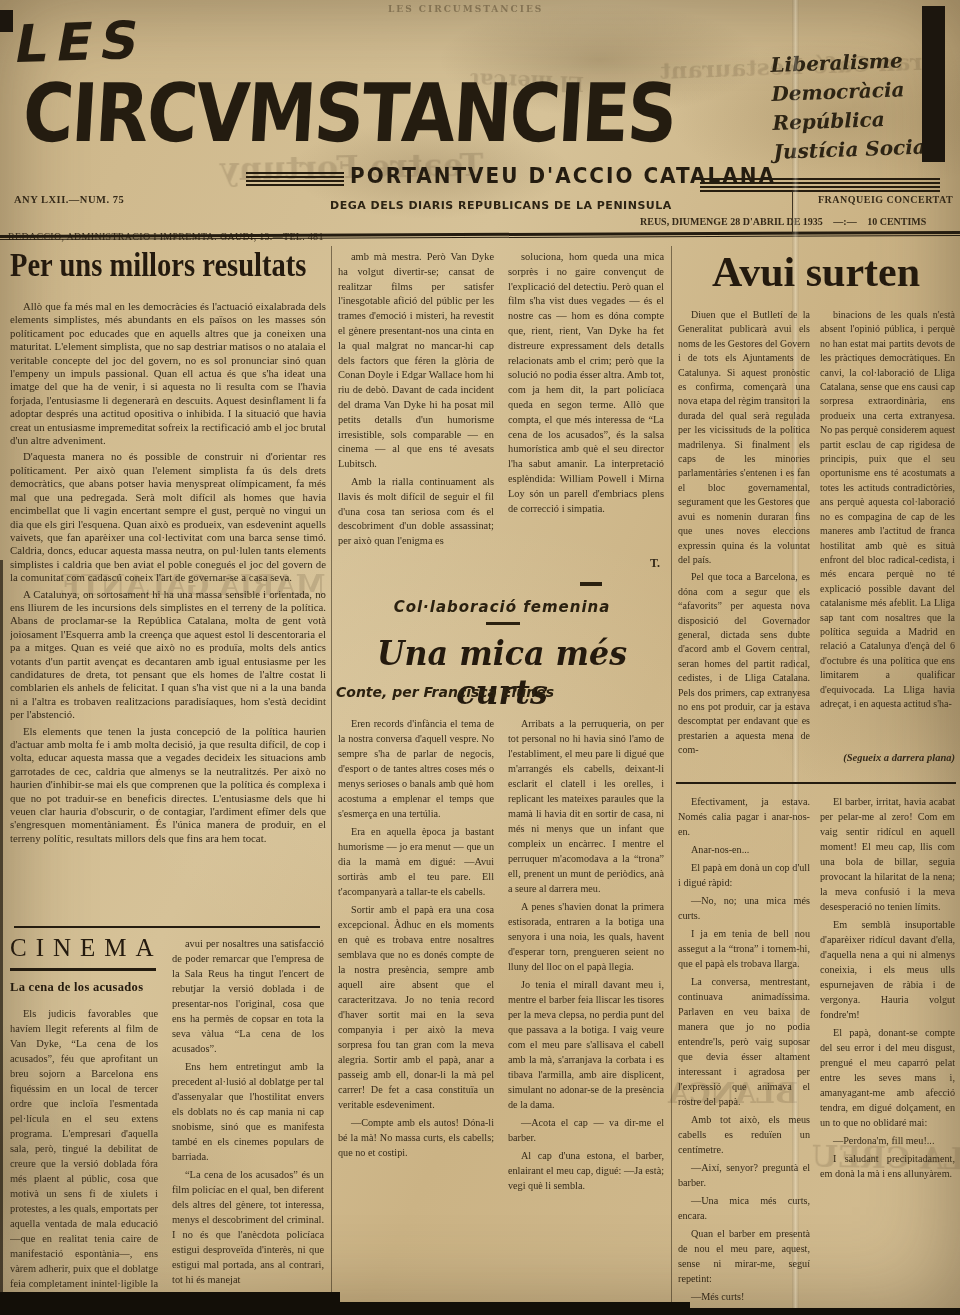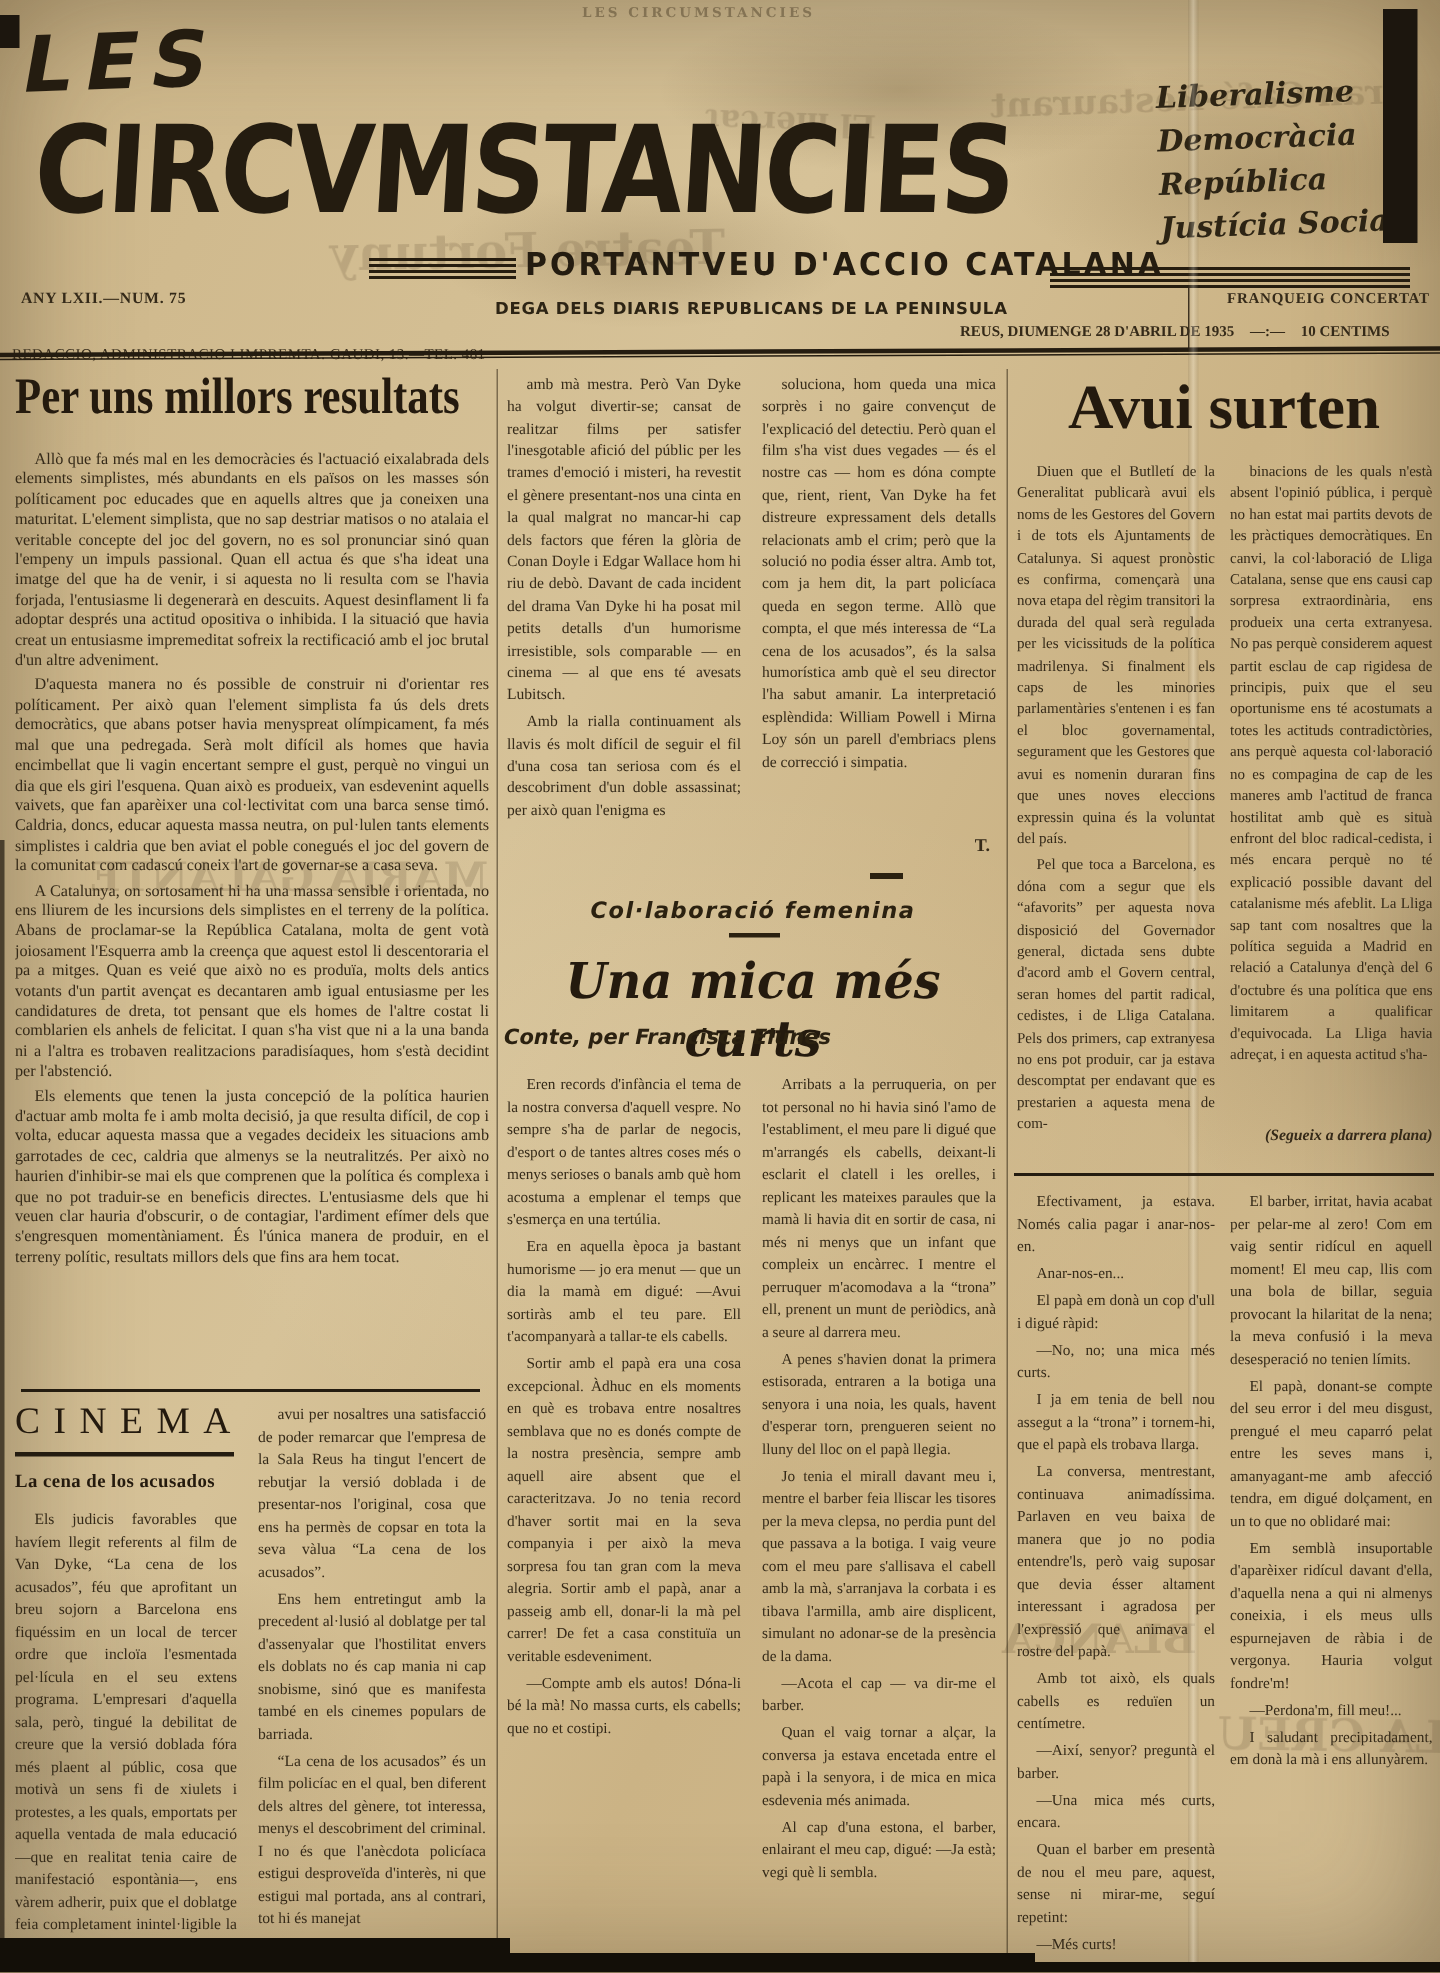--- a/index.html
+++ b/index.html
@@ -172,40 +172,39 @@
       <p data-name="paragraph">Eren records d'infància el tema de la nostra conversa d'aquell vespre. No sempre s'ha de parlar de negocis, d'esport o de tantes altres coses més o menys serioses o banals amb què hom acostuma a emplenar el temps que s'esmerça en una tertúlia.</p>
       <p data-name="paragraph">Era en aquella època ja bastant humorisme — jo era menut — que un dia la mamà em digué: —Avui sortiràs amb el teu pare. Ell t'acompanyarà a tallar-te els cabells.</p>
       <p data-name="paragraph">Sortir amb el papà era una cosa excepcional. Àdhuc en els moments en què es trobava entre nosaltres semblava que no es donés compte de la nostra presència, sempre amb aquell aire absent que el caracteritzava. Jo no tenia record d'haver sortit mai en la seva companyia i per això la meva sorpresa fou tan gran com la meva alegria. Sortir amb el papà, anar a passeig amb ell, donar-li la mà pel carrer! De fet a casa constituïa un veritable esdeveniment.</p>
       <p data-name="paragraph">—Compte amb els autos! Dóna-li bé la mà! No massa curts, els cabells; que no et costipi.</p>
     </div>
   <div class="abs col story" style="left:508px;top:716px;width:156px;height:586px;" data-name="story-column-2">
       <p data-name="paragraph">Arribats a la perruqueria, on per tot personal no hi havia sinó l'amo de l'establiment, el meu pare li digué que m'arrangés els cabells, deixant-li esclarit el clatell i les orelles, i replicant les mateixes paraules que la mamà li havia dit en sortir de casa, ni més ni menys que un infant que compleix un encàrrec. I mentre el perruquer m'acomodava a la “trona” ell, prenent un munt de periòdics, anà a seure al darrera meu.</p>
       <p data-name="paragraph">A penes s'havien donat la primera estisorada, entraren a la botiga una senyora i una noia, les quals, havent d'esperar torn, prengueren seient no lluny del lloc on el papà llegia.</p>
       <p data-name="paragraph">Jo tenia el mirall davant meu i, mentre el barber feia lliscar les tisores per la meva clepsa, no perdia punt del que passava a la botiga. I vaig veure com el meu pare s'allisava el cabell amb la mà, s'arranjava la corbata i es tibava l'armilla, amb aire displicent, simulant no adonar-se de la presència de la dama.</p>
       <p data-name="paragraph">—Acota el cap — va dir-me el barber.</p>
-      <p data-name="paragraph">Quan el vaig tornar a alçar, la conversa ja estava encetada entre el papà i la senyora, i de mica en mica esdevenia més animada.</p>
       <p data-name="paragraph">Al cap d'una estona, el barber, enlairant el meu cap, digué: —Ja està; vegi què li sembla.</p>
     </div>
   <div class="abs col story" style="left:678px;top:794px;width:132px;height:510px;" data-name="story-column-3">
       <p data-name="paragraph">Efectivament, ja estava. Només calia pagar i anar-nos-en.</p>
       <p data-name="paragraph">Anar-nos-en...</p>
       <p data-name="paragraph">El papà em donà un cop d'ull i digué ràpid:</p>
       <p data-name="paragraph">—No, no; una mica més curts.</p>
       <p data-name="paragraph">I ja em tenia de bell nou assegut a la “trona” i tornem-hi, que el papà els trobava llarga.</p>
       <p data-name="paragraph">La conversa, mentrestant, continuava animadíssima. Parlaven en veu baixa de manera que jo no podia entendre'ls, però vaig suposar que devia ésser altament interessant i agradosa per l'expressió que animava el rostre del papà.</p>
-      <p data-name="paragraph">Amb tot això, els quals cabells es reduïen un centímetre.</p>
+      <p data-name="paragraph">Amb tot això, els meus cabells es reduïen un centímetre.</p>
       <p data-name="paragraph">—Així, senyor? preguntà el barber.</p>
       <p data-name="paragraph">—Una mica més curts, encara.</p>
       <p data-name="paragraph">Quan el barber em presentà de nou el meu pare, aquest, sense ni mirar-me, seguí repetint:</p>
       <p data-name="paragraph">—Més curts!</p>
     </div>
   <div class="abs col story" style="left:820px;top:794px;width:135px;height:510px;" data-name="story-column-4">
       <p data-name="paragraph">El barber, irritat, havia acabat per pelar-me al zero! Com em vaig sentir ridícul en aquell moment! El meu cap, llis com una bola de billar, seguia provocant la hilaritat de la nena; la meva confusió i la meva desesperació no tenien límits.</p>
+      <p data-name="paragraph">Em semblà insuportable d'aparèixer ridícul davant d'ella, d'aquella nena a qui ni almenys coneixia, i els meus ulls espurnejaven de ràbia i de vergonya. Hauria volgut fondre'm!</p>
       <p data-name="paragraph">El papà, donant-se compte del seu error i del meu disgust, prengué el meu caparró pelat entre les seves mans i, amanyagant-me amb afecció tendra, em digué dolçament, en un to que no oblidaré mai:</p>
-      <p data-name="paragraph">Em semblà insuportable d'aparèixer ridícul davant d'ella, d'aquella nena a qui ni almenys coneixia, i els meus ulls espurnejaven de ràbia i de vergonya. Hauria volgut fondre'm!</p>
       <p data-name="paragraph">—Perdona'm, fill meu!...</p>
       <p data-name="paragraph">I saludant precipitadament, em donà la mà i ens allunyàrem.</p>
     </div>
 
   <h1 class="abs avui-title" data-name="article-title-avui-surten">Avui surten</h1>
   <div class="abs col avuitxt" style="left:678px;top:308px;width:132px;height:466px;" data-name="avui-column-1">
       <p data-name="paragraph">Diuen que el Butlletí de la Generalitat publicarà avui els noms de les Gestores del Govern i de tots els Ajuntaments de Catalunya. Si aquest pronòstic es confirma, començarà una nova etapa del règim transitori la durada del qual serà regulada per les vicissituds de la política madrilenya. Si finalment els caps de les minories parlamentàries s'entenen i es fan el bloc governamental, segurament que les Gestores que avui es nomenin duraran fins que unes noves eleccions expressin quina és la voluntat del país.</p>
       <p data-name="paragraph">Pel que toca a Barcelona, es dóna com a segur que els “afavorits” per aquesta nova disposició del Governador general, dictada sens dubte d'acord amb el Govern central, seran homes del partit radical, cedistes, i de Lliga Catalana. Pels dos primers, cap extranyesa no ens pot produir, car ja estava descomptat per endavant que es prestarien a aquesta mena de com-</p>
     </div>
   <div class="abs col avuitxt" style="left:820px;top:308px;width:135px;height:442px;" data-name="avui-column-2">

